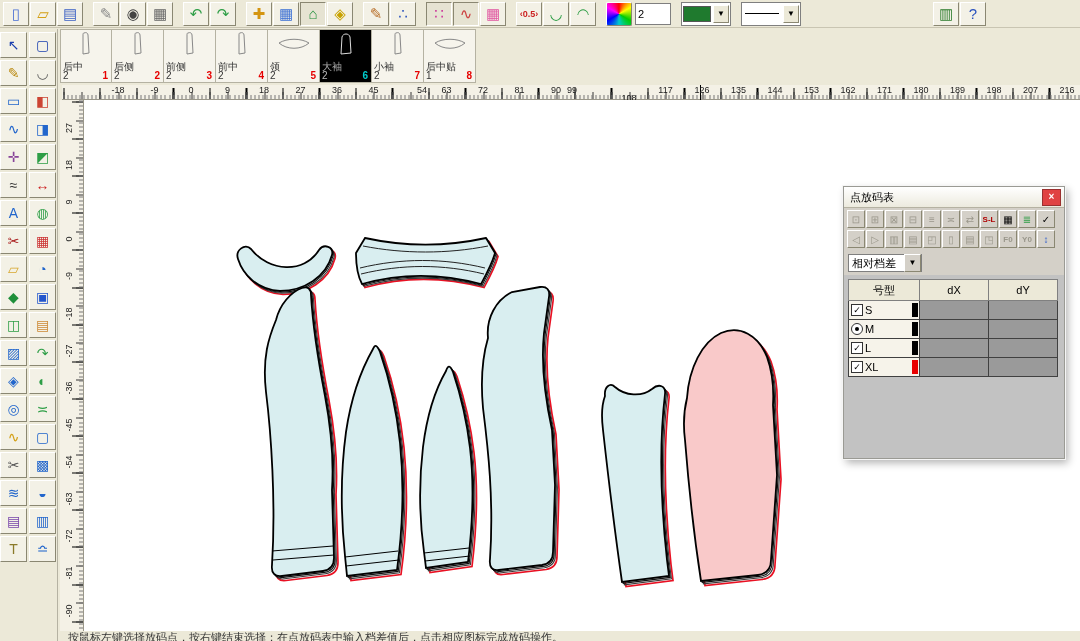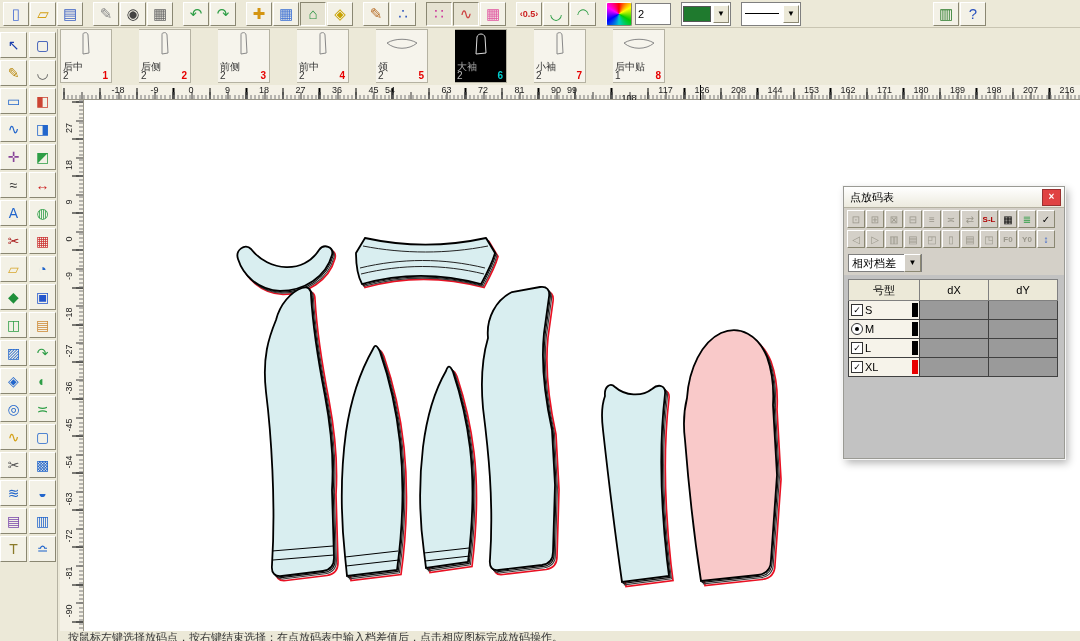--- a/index.html
+++ b/index.html
@@ -15,21 +15,21 @@
   .tb-btn.pressed{border-color:#8a8772 #ffffff #ffffff #8a8772;background:#e6e3d2;}
   .tb-btn.small-text{font-size:9px;font-weight:bold;}
   .tb-btn.wheel{background:conic-gradient(#f00,#ff0,#0c0,#0cc,#00f,#f0f,#f00);border-radius:2px;}
   .tb-input{width:30px;height:18px;margin-left:3px;border:1px solid #7f7f7f;font-size:11px;padding:1px 2px;}
   .tb-combo{display:flex;align-items:center;height:20px;background:#fff;border:1px solid #7f7f7f;margin-left:3px;padding:1px;}
   .tb-combo .swatch{width:26px;height:14px;border:1px solid #555;display:inline-block;}
   .tb-combo .linesw{width:34px;height:0;border-top:1px solid #000;display:inline-block;margin:0 2px;}
   .tb-combo .dd{width:14px;height:16px;background:#ece9d8;border:1px solid;border-color:#fff #8a8772 #8a8772 #fff;
     font-size:8px;text-align:center;line-height:15px;margin-left:2px;}
   
-  .piece-bar{position:absolute;left:60px;top:29px;height:55px;display:flex;background:#ece9d8;gap:27px;}
+  .piece-bar{position:absolute;left:60px;top:29px;height:55px;display:flex;background:#ece9d8;}
   .piece-cell{width:52px;height:54px;background:#f6f4ec;border:1px solid #b5b2a2;border-left:none;
     position:relative;box-sizing:border-box;cursor:default;}
   .piece-cell:first-child{border-left:1px solid #b5b2a2;}
   .piece-cell.selected{background:#000;}
   .piece-thumb{height:28px;display:flex;align-items:center;justify-content:center;}
   .piece-name{position:absolute;left:2px;top:30px;font-size:10px;color:#333;white-space:nowrap;}
   .piece-count{position:absolute;left:2px;bottom:1px;font-size:10px;color:#333;}
   .piece-index{position:absolute;right:3px;bottom:1px;font-size:10px;font-weight:bold;color:#e60000;}
   .piece-cell.selected .piece-name{color:#aaa;}
   .piece-cell.selected .piece-count{color:#bbb;}
@@ -270,30 +270,30 @@
 <div class="hruler">
   <div class="h-marker" style="left:638px"></div>
 <span class="rl" style="left: 56px;">-18</span>
     <span class="rl" style="left: 92.5px;">-9</span>
     <span class="rl" style="left: 129px;">0</span>
     <span class="rl" style="left: 165.5px;">9</span>
     <span class="rl" style="left: 202px;">18</span>
     <span class="rl" style="left: 238.5px;">27</span>
     <span class="rl" style="left: 275px;">36</span>
     <span class="rl" style="left: 311.5px;">45</span>
-    <span class="rl" style="left: 328px;">54</span>
+    <span class="rl" style="left: 360px;">54</span>
     <span class="rl" style="left: 384.5px;">63</span>
     <span class="rl" style="left: 421px; text-align: right;">72</span>
     <span class="rl" style="left: 457.5px;">81</span>
     <span class="rl" style="left: 494px;">90</span>
     <span class="rl" style="left: 510px;">99</span>
     <span class="rl" style="left: 567px; margin-top: 8px;">108</span>
     <span class="rl" style="left: 603.5px;">117</span>
     <span class="rl" style="left: 640px;">126</span>
-    <span class="rl" style="left: 676.5px;">208</span>
+    <span class="rl" style="left: 676.5px;">135</span>
     <span class="rl" style="left: 713px;">144</span>
     <span class="rl" style="left: 749.5px;">153</span>
     <span class="rl" style="left: 786px;">162</span>
     <span class="rl" style="left: 822.5px;">171</span>
     <span class="rl" style="left: 859px;">180</span>
     <span class="rl" style="left: 895.5px;">189</span>
     <span class="rl" style="left: 932px;">198</span>
     <span class="rl" style="left: 968.5px;">207</span>
     <span class="rl" style="left: 1005px;">216</span>
   </div>

